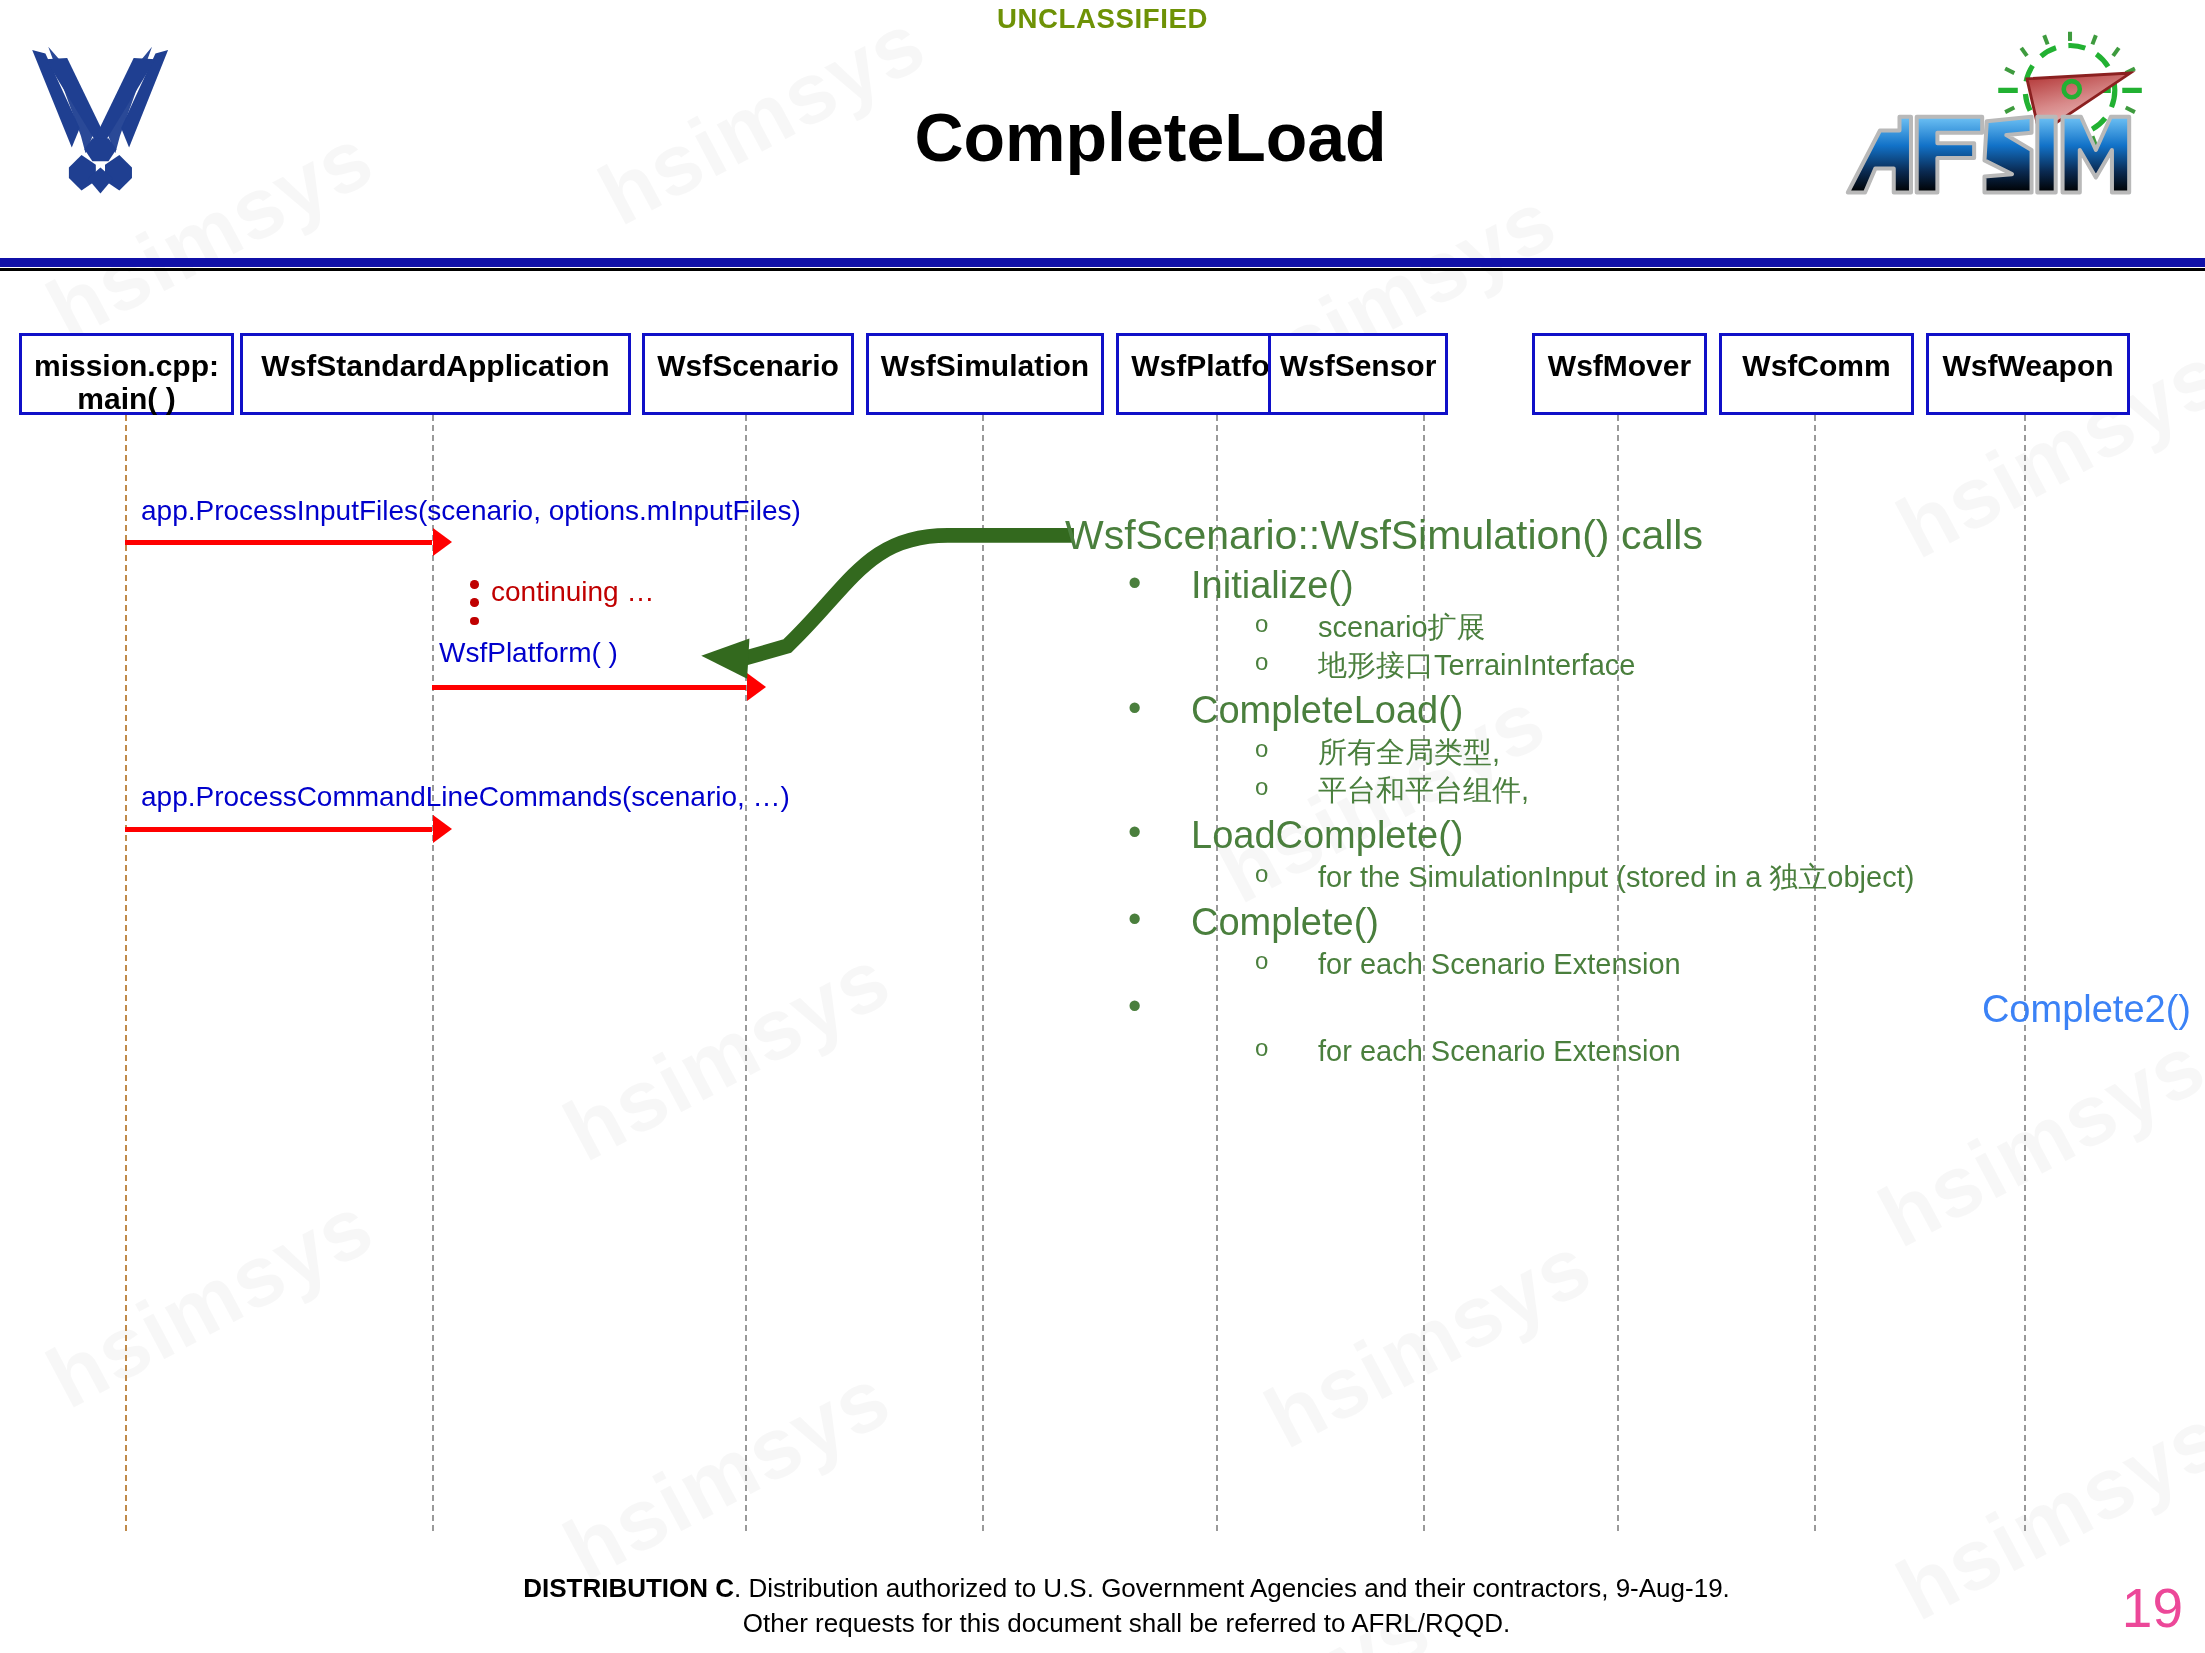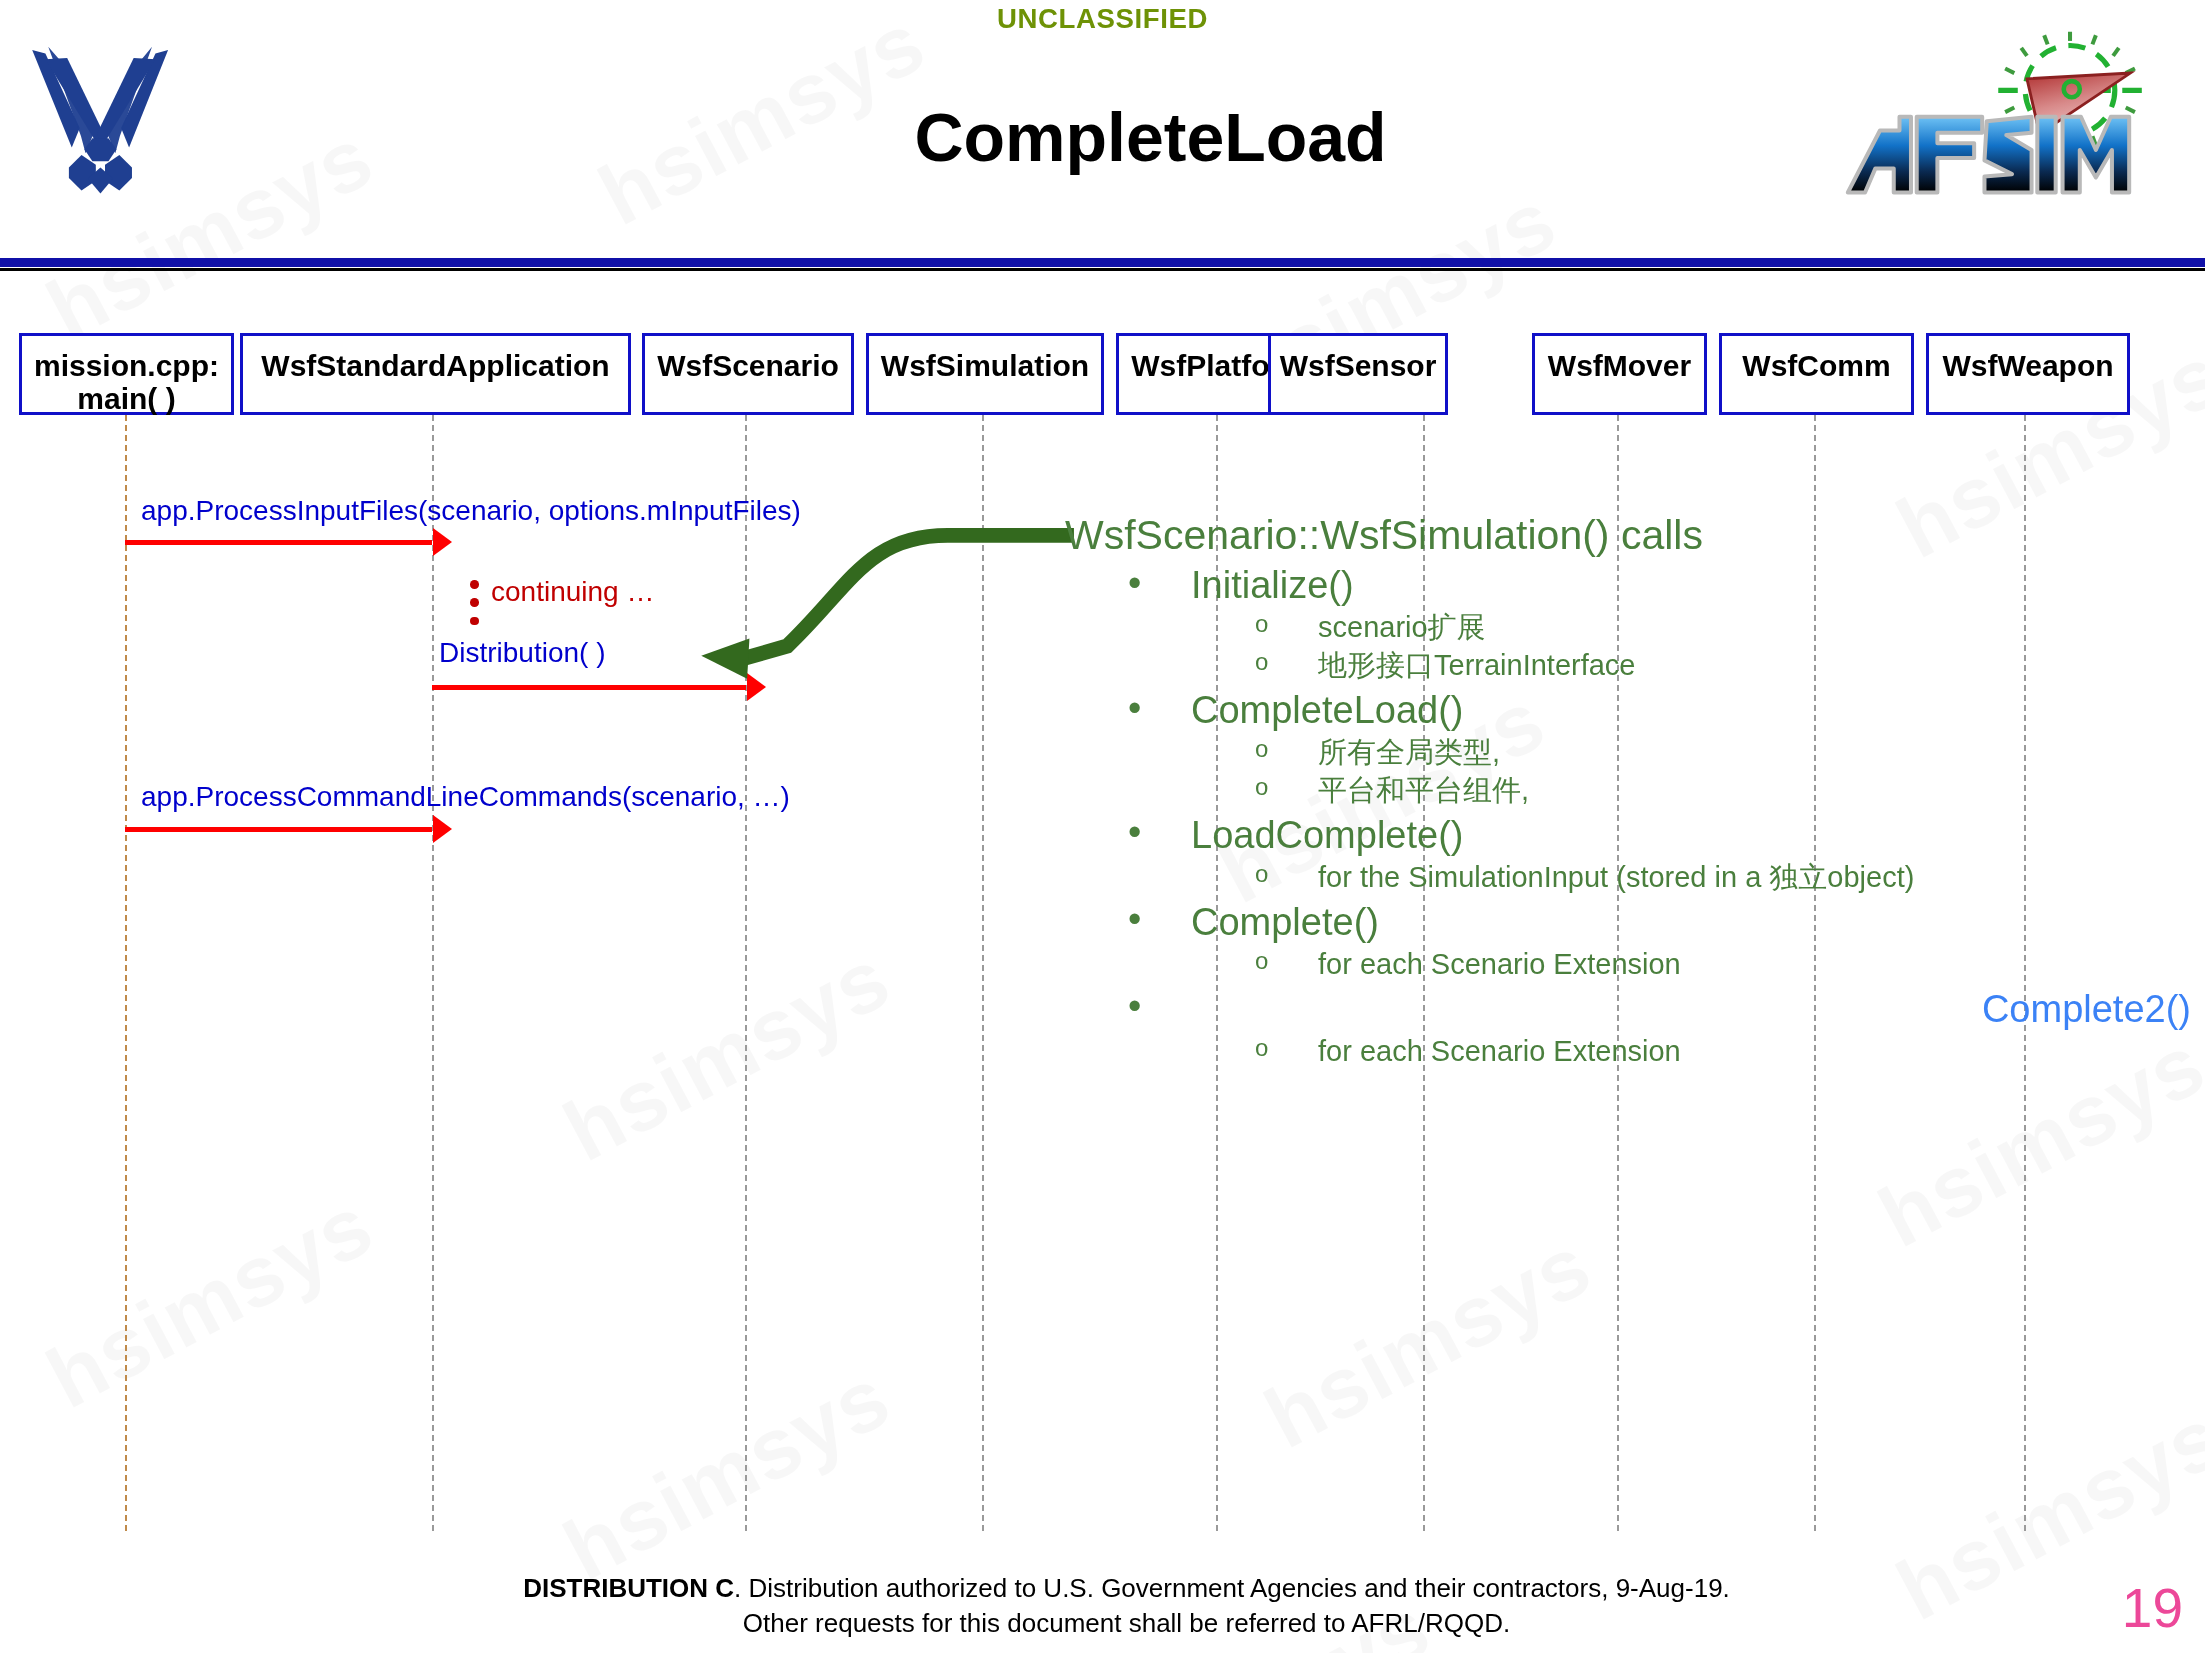--- a/index.html
+++ b/index.html
@@ -308,21 +308,21 @@
       <div class="lifebox" style="left: 1719px; top: 333px; width: 195px; height: 82px; border-color: rgb(16, 16, 200);">
         <span>WsfComm</span>
       </div>
       <div class="lifebox" style="left: 1926px; top: 333px; width: 204px; height: 82px; border-color: rgb(16, 16, 200);">
         <span>WsfWeapon</span>
       </div>
     </div>
   <div id="messages-layer">
       <div class="msg-label" style="left: 141px; top: 495px; color: rgb(0, 0, 204);">app.ProcessInputFiles(scenario, options.mInputFiles)</div>
       <div class="msg-arrow" style="left: 125px; top: 540px; width: 307px; background: rgb(255, 0, 0);"></div>
-      <div class="msg-label" style="left: 439px; top: 637px; color: rgb(0, 0, 204);">Distribution( )</div>
+      <div class="msg-label" style="left: 439px; top: 637px; color: rgb(0, 0, 204);">WsfPlatform( )</div>
       <div class="msg-arrow" style="left: 432px; top: 685px; width: 314px; background: rgb(255, 0, 0);"></div>
       <div class="msg-label" style="left: 141px; top: 781px; color: rgb(0, 0, 204);">app.ProcessCommandLineCommands(scenario, …)</div>
       <div class="msg-arrow" style="left: 125px; top: 827px; width: 307px; background: rgb(255, 0, 0);"></div>
       <div class="msg-label red" style="left: 491px; top: 576px; color: rgb(192, 0, 0);">continuing …</div>
       <div class="ellipsis-dots" style="left: 470px; top: 580px;">
         <i style="background: rgb(192, 0, 0);"></i>
         <i style="background: rgb(192, 0, 0);"></i>
         <i style="background: rgb(192, 0, 0);"></i>
       </div>
     </div>

